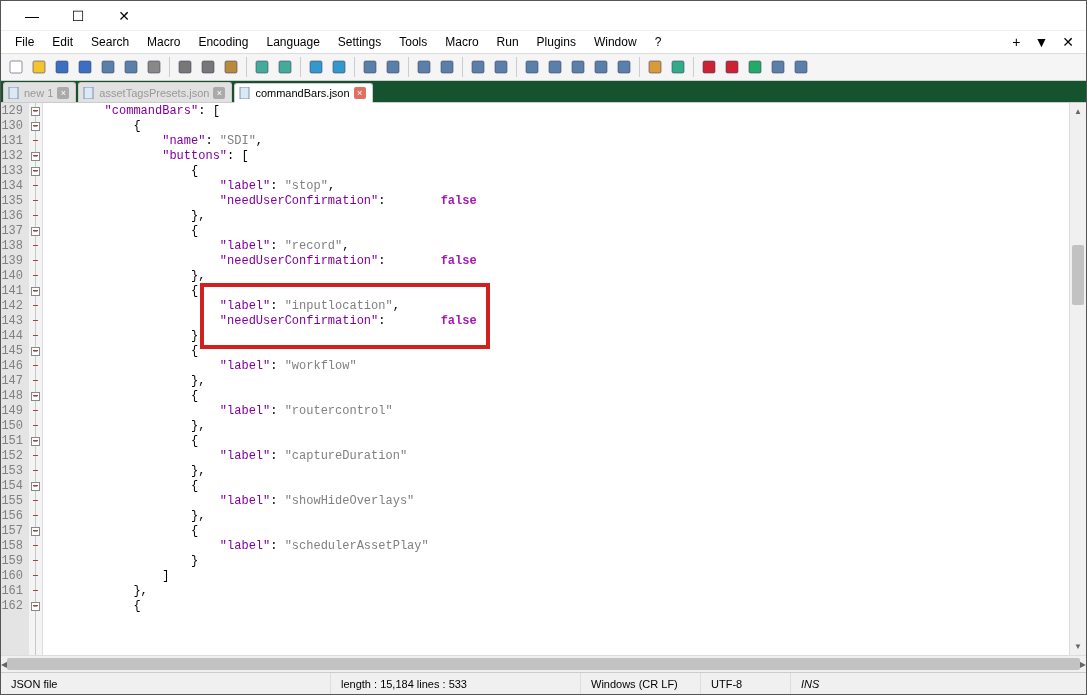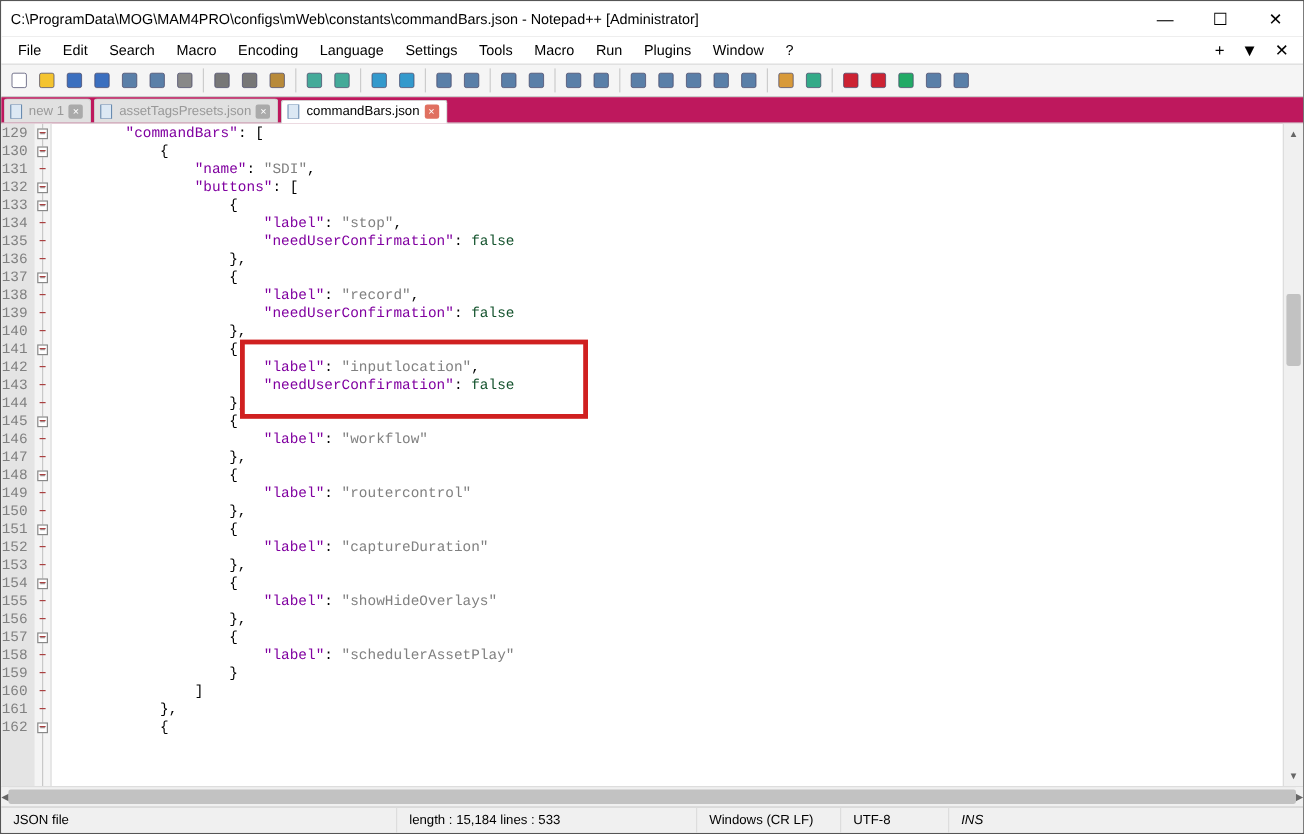--- a/index.html
+++ b/index.html
@@ -13,38 +13,38 @@
   .menu-bar { height: 22px; display: flex; align-items: center; padding: 0 6px; background: #fff; font-size: 12px; gap: 2px; }
   .menu-item { padding: 2px 8px; text-align: center; }
   .menu-spacer { flex: 1; }
   .menu-right { padding: 2px 6px; font-size: 14px; }
 
   .toolbar { height: 28px; background: #f5f5f5; border-top: 1px solid #ddd; border-bottom: 1px solid #ccc; display: flex; align-items: center; padding: 0 4px; gap: 1px; }
   .tb-btn { width: 22px; height: 22px; display: flex; align-items: center; justify-content: center; border: 1px solid transparent; }
   .tb-sep { width: 1px; height: 20px; background: #ccc; margin: 0 3px; }
   .tb-btn svg { width: 16px; height: 16px; }
 
-  .tab-bar { height: 22px; background: #be185d; display: flex; align-items: flex-end; padding: 0 2px; border-bottom: 1px solid #ccc; }
+  .tab-bar { height: 22px; background: #14532d; display: flex; align-items: flex-end; padding: 0 2px; border-bottom: 1px solid #ccc; }
   .tab { height: 20px; padding: 0 6px 0 4px; background: #e1e1e1; border: 1px solid #ccc; border-bottom: none; display: flex; align-items: center; gap: 4px; font-size: 11px; margin-right: 2px; border-radius: 3px 3px 0 0; }
   .tab.active { background: #fff; border-bottom: 1px solid #fff; margin-bottom: -1px; }
   .tab-icon { width: 12px; height: 12px; display: inline-flex; }
   .tab-close { width: 12px; height: 12px; background: #e07060; border-radius: 2px; color: #fff; font-size: 9px; display: flex; align-items: center; justify-content: center; }
   .tab.inactive-dim { color: #999; }
   .tab.inactive-dim .tab-close { background: #aaa; }
 
   .editor-area { flex: 1; display: flex; overflow: hidden; background: #fff; position: relative; }
   .gutter { width: 28px; background: #e4e4e4; text-align: right; padding-right: 6px; font-family: Consolas, "Courier New", monospace; font-size: 12px; color: #808080; line-height: 15px; padding-top: 1px; }
   .fold-gutter { width: 14px; background: #f4f4f4; border-right: 1px solid #ddd; position: relative; }
   .fold-gutter .fold-line { position: absolute; left: 6px; top: 0; bottom: 0; width: 1px; background: #c8c8c8; }
   .fold-box { position: absolute; left: 2px; width: 9px; height: 9px; background: #fff; border: 1px solid #888; font-size: 8px; line-height: 7px; text-align: center; color: #555; }
   .fold-mark { position: absolute; left: 4px; width: 5px; height: 1px; background: #aa4040; }
   .code { flex: 1; font-family: Consolas, "Courier New", monospace; font-size: 12px; line-height: 15px; white-space: pre; padding-top: 1px; padding-left: 4px; overflow: hidden; }
   .kw { color: #8000a0; }   
   .str { color: #808080; }  
-  .bool { color: #14532d; font-weight: normal; }
+  .bool { color: #a21caf; font-weight: bold; margin-left: 48px; }
   .pn { color: #000; }
 
   .scrollbar-v { width: 17px; background: #f0f0f0; border-left: 1px solid #ddd; display: flex; flex-direction: column; }
   .sb-btn { height: 17px; background: #f0f0f0; display: flex; align-items: center; justify-content: center; font-size: 8px; color: #666; }
   .sb-track { flex: 1; position: relative; }
   .sb-thumb-v { position: absolute; left: 2px; right: 2px; top: 125px; height: 60px; background: #c2c2c2; border-radius: 2px; }
   .scrollbar-h { height: 17px; background: #f0f0f0; border-top: 1px solid #ddd; display: flex; }
   .sb-track-h { flex: 1; position: relative; }
   .sb-thumb-h { position: absolute; top: 2px; bottom: 2px; left: 0; right: 0; background: #c2c2c2; border-radius: 2px; }
 
@@ -52,21 +52,20 @@
   .status-cell { padding: 0 10px; border-right: 1px solid #ddd; height: 100%; display: flex; align-items: center; }
   .status-cell.wide { flex: 1; }
   .status-cell:last-child { border-right: none; font-style: italic; }
 
   .hl-overlay { position:absolute; border:4px solid #d02020; pointer-events:none; }
 </style>
 </head>
 <body>
 
 <div class="title-bar">
-  <span class="title-text">C:\ProgramData\MOG\MAM4PRO\configs\mWeb\constants\commandBars.json - Notepad++ [Administrator]</span>
   <div class="win-controls">
     <div class="win-btn">—</div>
     <div class="win-btn">☐</div>
     <div class="win-btn">✕</div>
   </div>
 </div>
 
 <div class="menu-bar" id="menu-bar">
   <div class="menu-item">File</div>
     <div class="menu-item">Edit</div>

